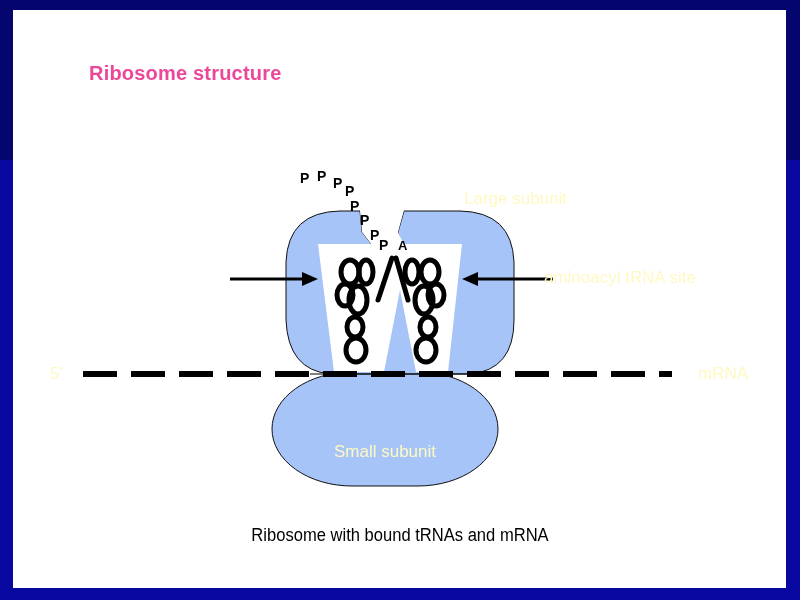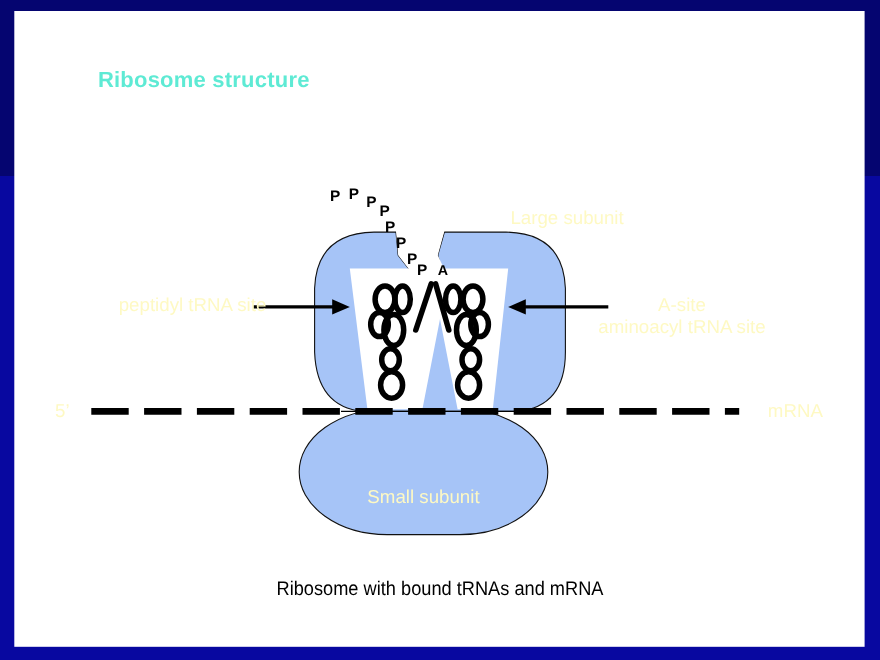--- a/index.html
+++ b/index.html
@@ -1,21 +1,21 @@
 <!DOCTYPE html>
 <html><head>
 <meta charset="utf-8">
 <style>
   html,body{margin:0;padding:0;}
   body{width:800px;height:600px;position:relative;overflow:hidden;
     background:#0a0a9a;font-family:"Liberation Sans",sans-serif;}
   .bg-top{position:absolute;left:0;top:0;width:800px;height:160px;background:#050570;}
   .bg-bottom{position:absolute;left:0;top:160px;width:800px;height:440px;background:#0808a0;}
   .panel{position:absolute;left:13px;top:10px;width:773px;height:578px;background:#ffffff;}
-  .title{position:absolute;left:89px;top:62px;font-size:20px;font-weight:bold;color:#5eead4;letter-spacing:0.2px;}
+  .title{position:absolute;left:89px;top:62px;font-size:20px;font-weight:bold;color:#ec4899;letter-spacing:0.2px;}
   .lbl{position:absolute;font-size:17px;color:#fef9c3;text-align:center;line-height:20px;}
   .caption{position:absolute;left:0;width:800px;top:525px;text-align:center;font-size:18px;color:#000;transform:scaleX(0.92);}
   svg{position:absolute;left:0;top:0;}
 </style>
 </head>
 <body>
 
 <div class="bg-top"></div>
 <div class="bg-bottom"></div>
 <div class="panel"></div>
@@ -72,23 +72,21 @@
     <text x="350" y="211">P</text>
     <text x="360" y="225">P</text>
     <text x="370" y="240">P</text>
     <text x="379" y="250">P</text>
     <text x="398" y="250" font-size="13">A</text>
   </g>
 </svg>
 
 <div class="lbl" style="left:464px;top:189px;">Large subunit</div>
 <div class="lbl" style="left:80px;top:268px;width:190px;">
-  <div>peptidyl tRNA site</div>
 </div>
 <div class="lbl" style="left:515px;top:268px;width:210px;">
-  <div>A-site</div>
   <div>aminoacyl tRNA site</div>
 </div>
 <div class="lbl" style="left:50px;top:364px;">5’</div>
 <div class="lbl" style="left:698px;top:364px;">mRNA</div>
 <div class="lbl" style="left:320px;top:442px;width:130px;">Small subunit</div>
 
 <div class="caption">Ribosome with bound tRNAs and mRNA</div>
 
 </body></html>

